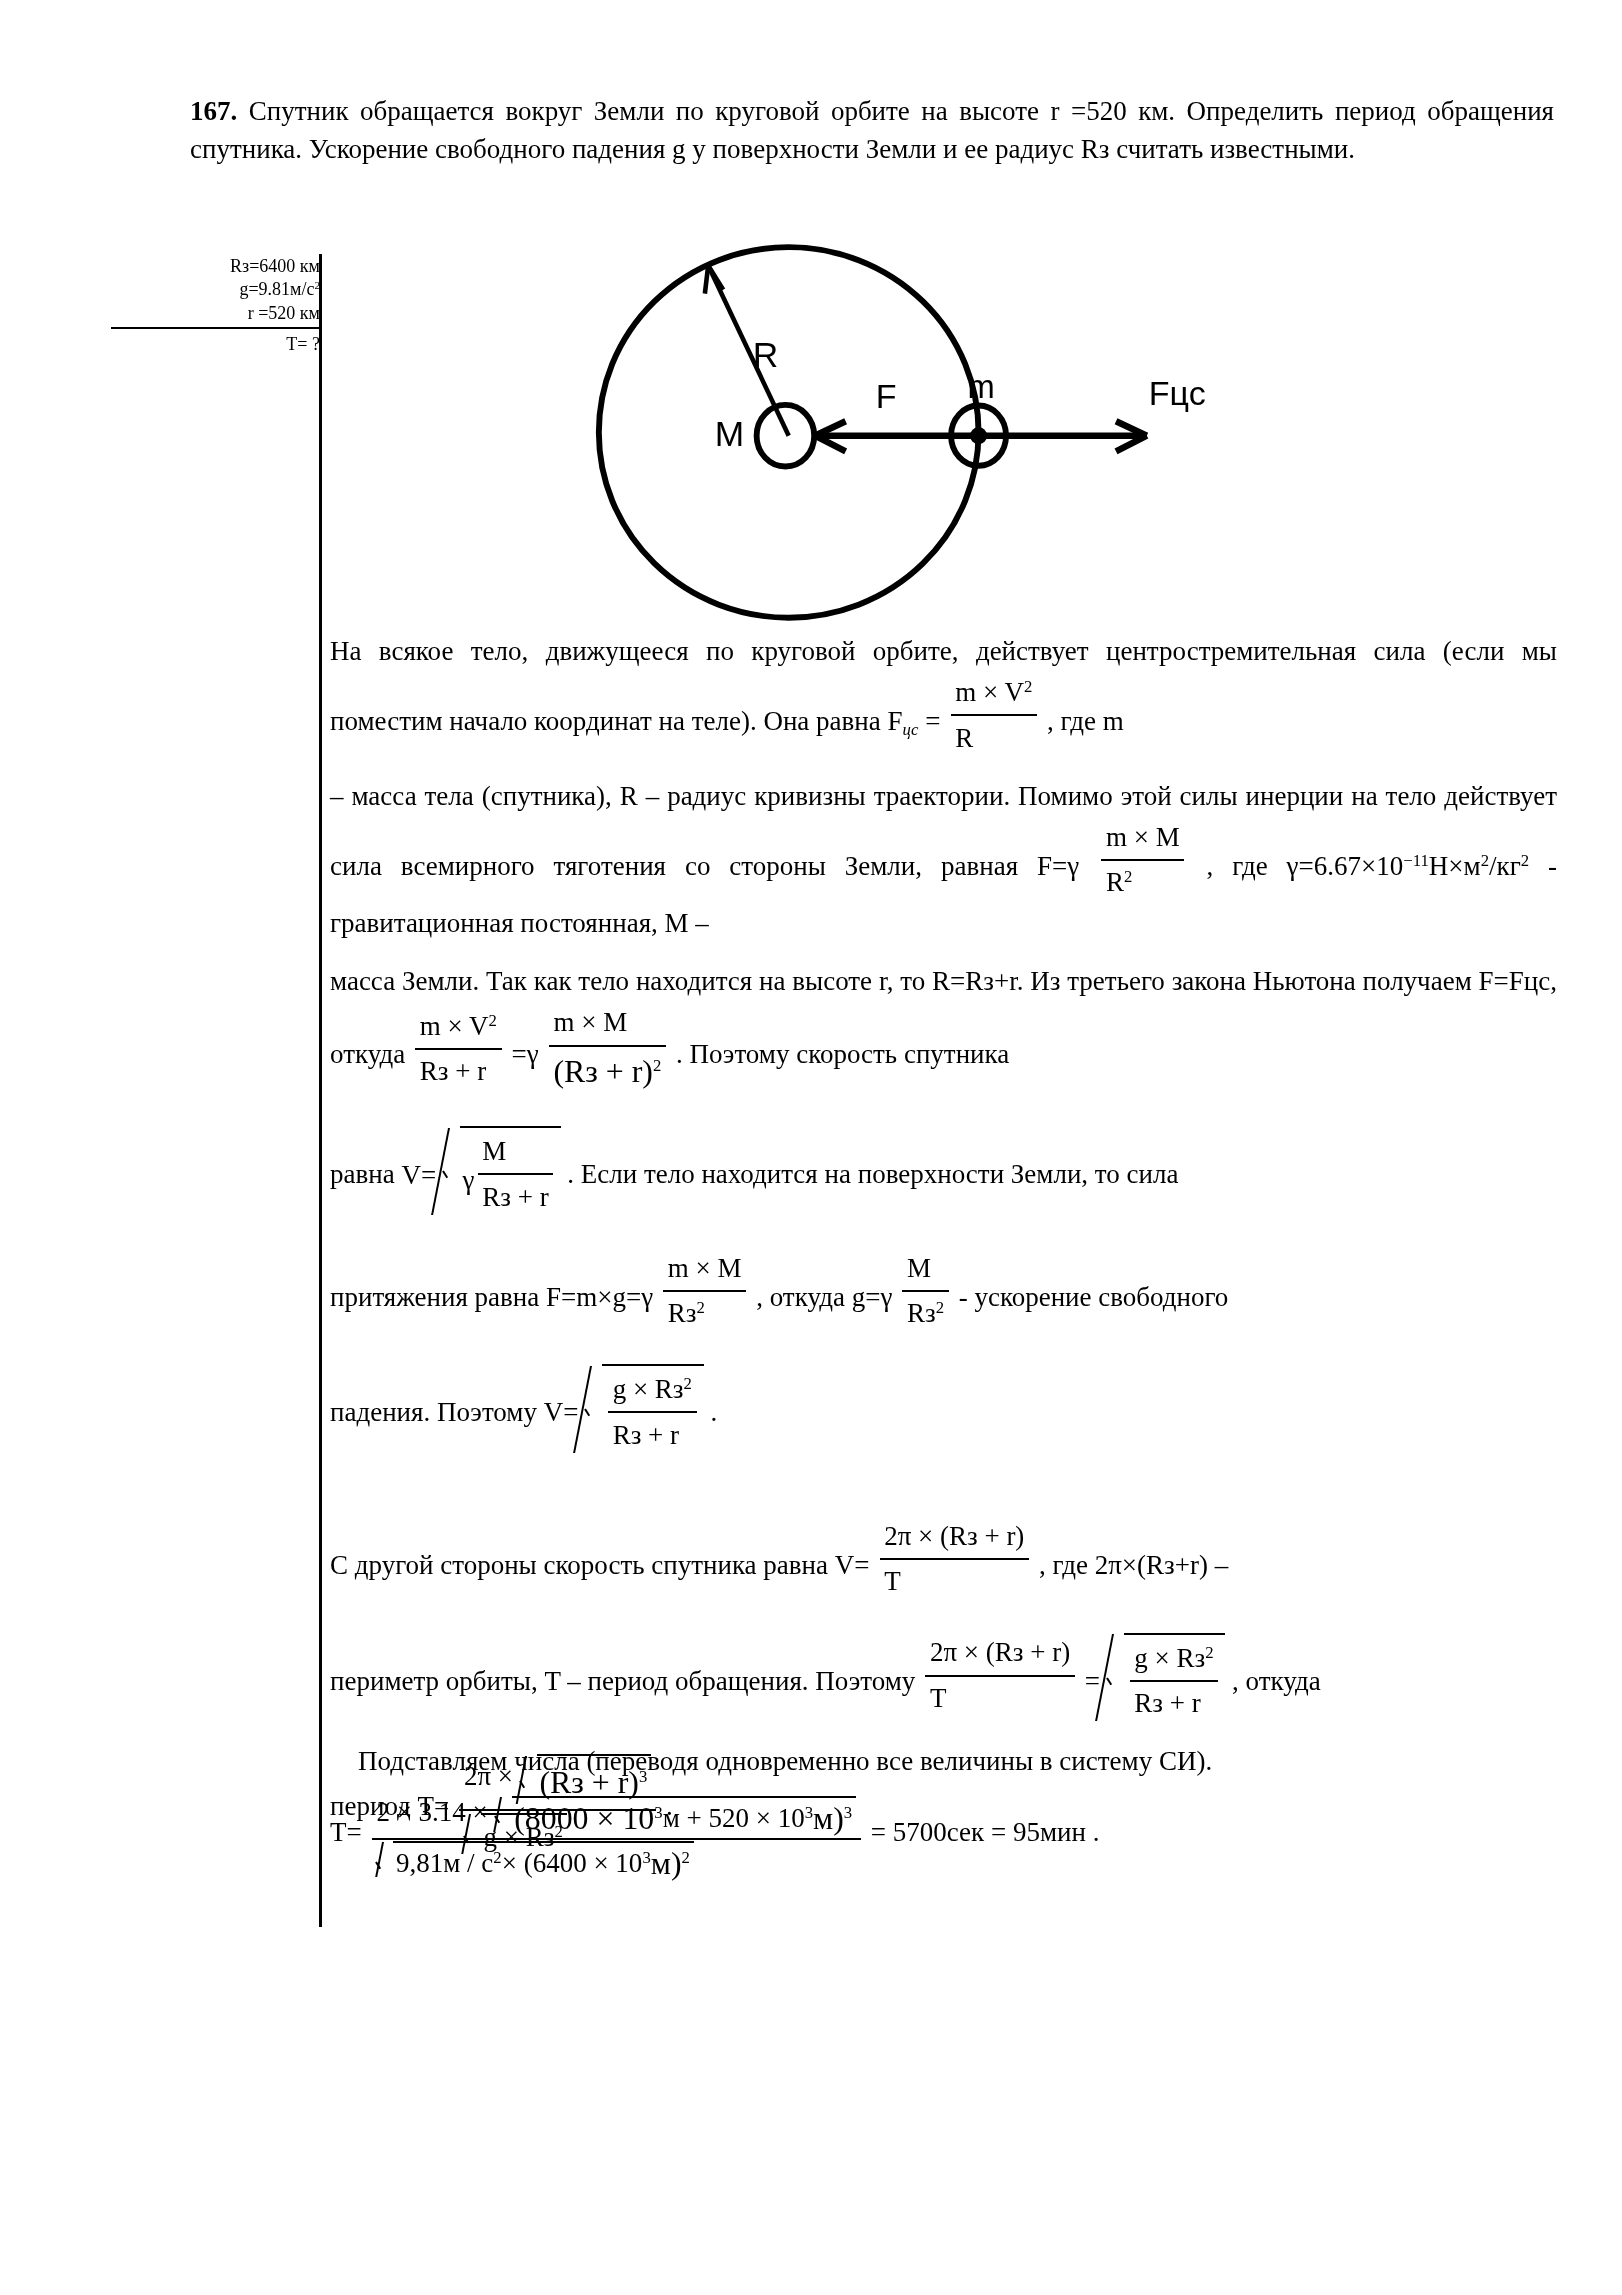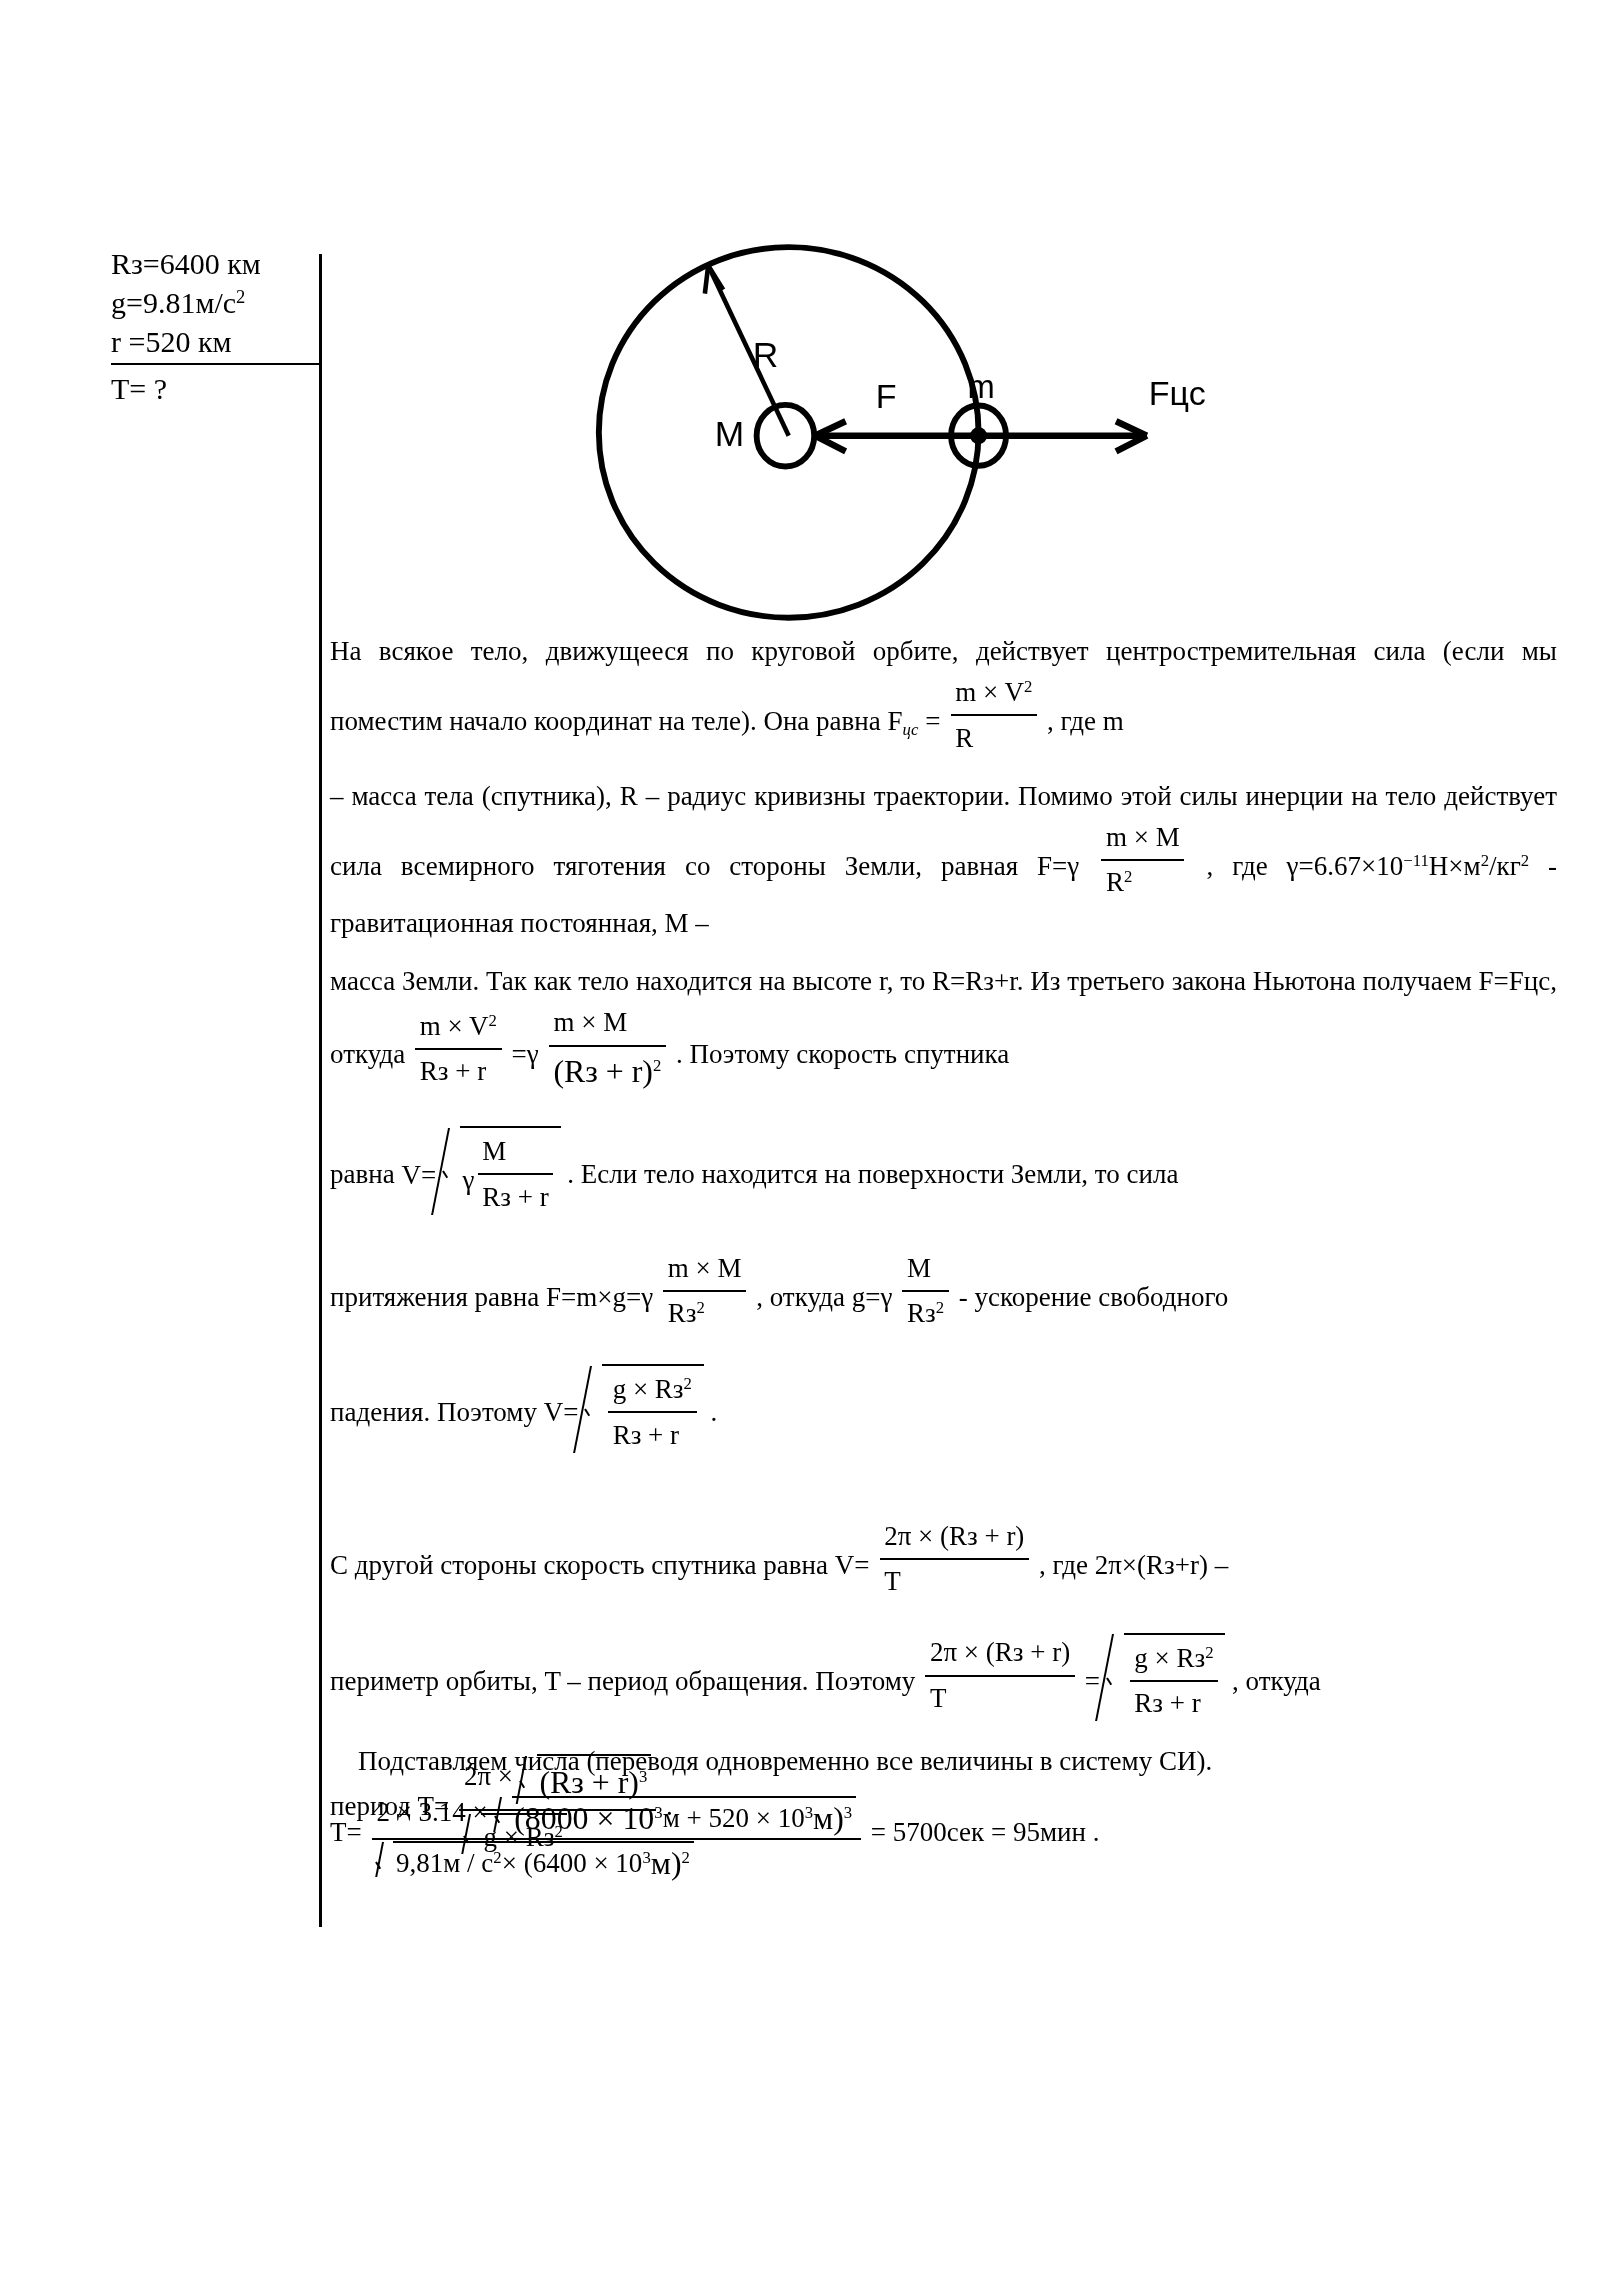--- a/index.html
+++ b/index.html
@@ -15,22 +15,22 @@
 
   
   .statement{
     position:absolute;left:190px;top:92px;width:1364px;
     font-size:27px;line-height:1.42;text-align:justify;text-justify:inter-word;
   }
   .statement .num{font-weight:bold;}
 
   
   .given{
-    position:absolute;left:111px;top:244px;width:209px;
-    font-size:30px;line-height:1.30;
+    position:absolute;left:111px;top:255px;width:209px;
+    font-size:18px;line-height:1.30;text-align:right;
   }
   .given .row{white-space:nowrap;}
   .given .hr{
     border-bottom:2px solid #000;margin:2px 0 2.6px 0;width:100%;
   }
   .given .find{padding-top:1.3px;}
 
   
   .vrule{
     position:absolute;left:319px;top:254px;width:2.6px;height:1673px;background:#000;
@@ -87,20 +87,24 @@
   .finalblock{
     position:absolute;left:330px;top:1796px;font-size:27px;
   }
   .subst{position:absolute;left:330px;top:1746px;font-size:27px;white-space:nowrap;margin-left:28px;}
 </style>
 </head>
 <body>
 
 <div class="page">
 
+  <div class="statement">
+    <span class="num">167.</span>
+    <span>Спутник обращается   вокруг Земли   по круговой орбите на высоте     r =520 км. Определить период обращения спутника. Ускорение свободного падения g у поверхности Земли  и  ее  радиус  Rз  считать  известными.</span>
+  </div>
 
   <div class="given">
     <div class="row">Rз=6400 км</div>
     <div class="row">
       <span>g=9.81м/с</span><sup>2</sup>
     </div>
     <div class="row">r =520 км</div>
     <div class="hr"></div>
     <div class="row find">T= ?</div>
   </div>

